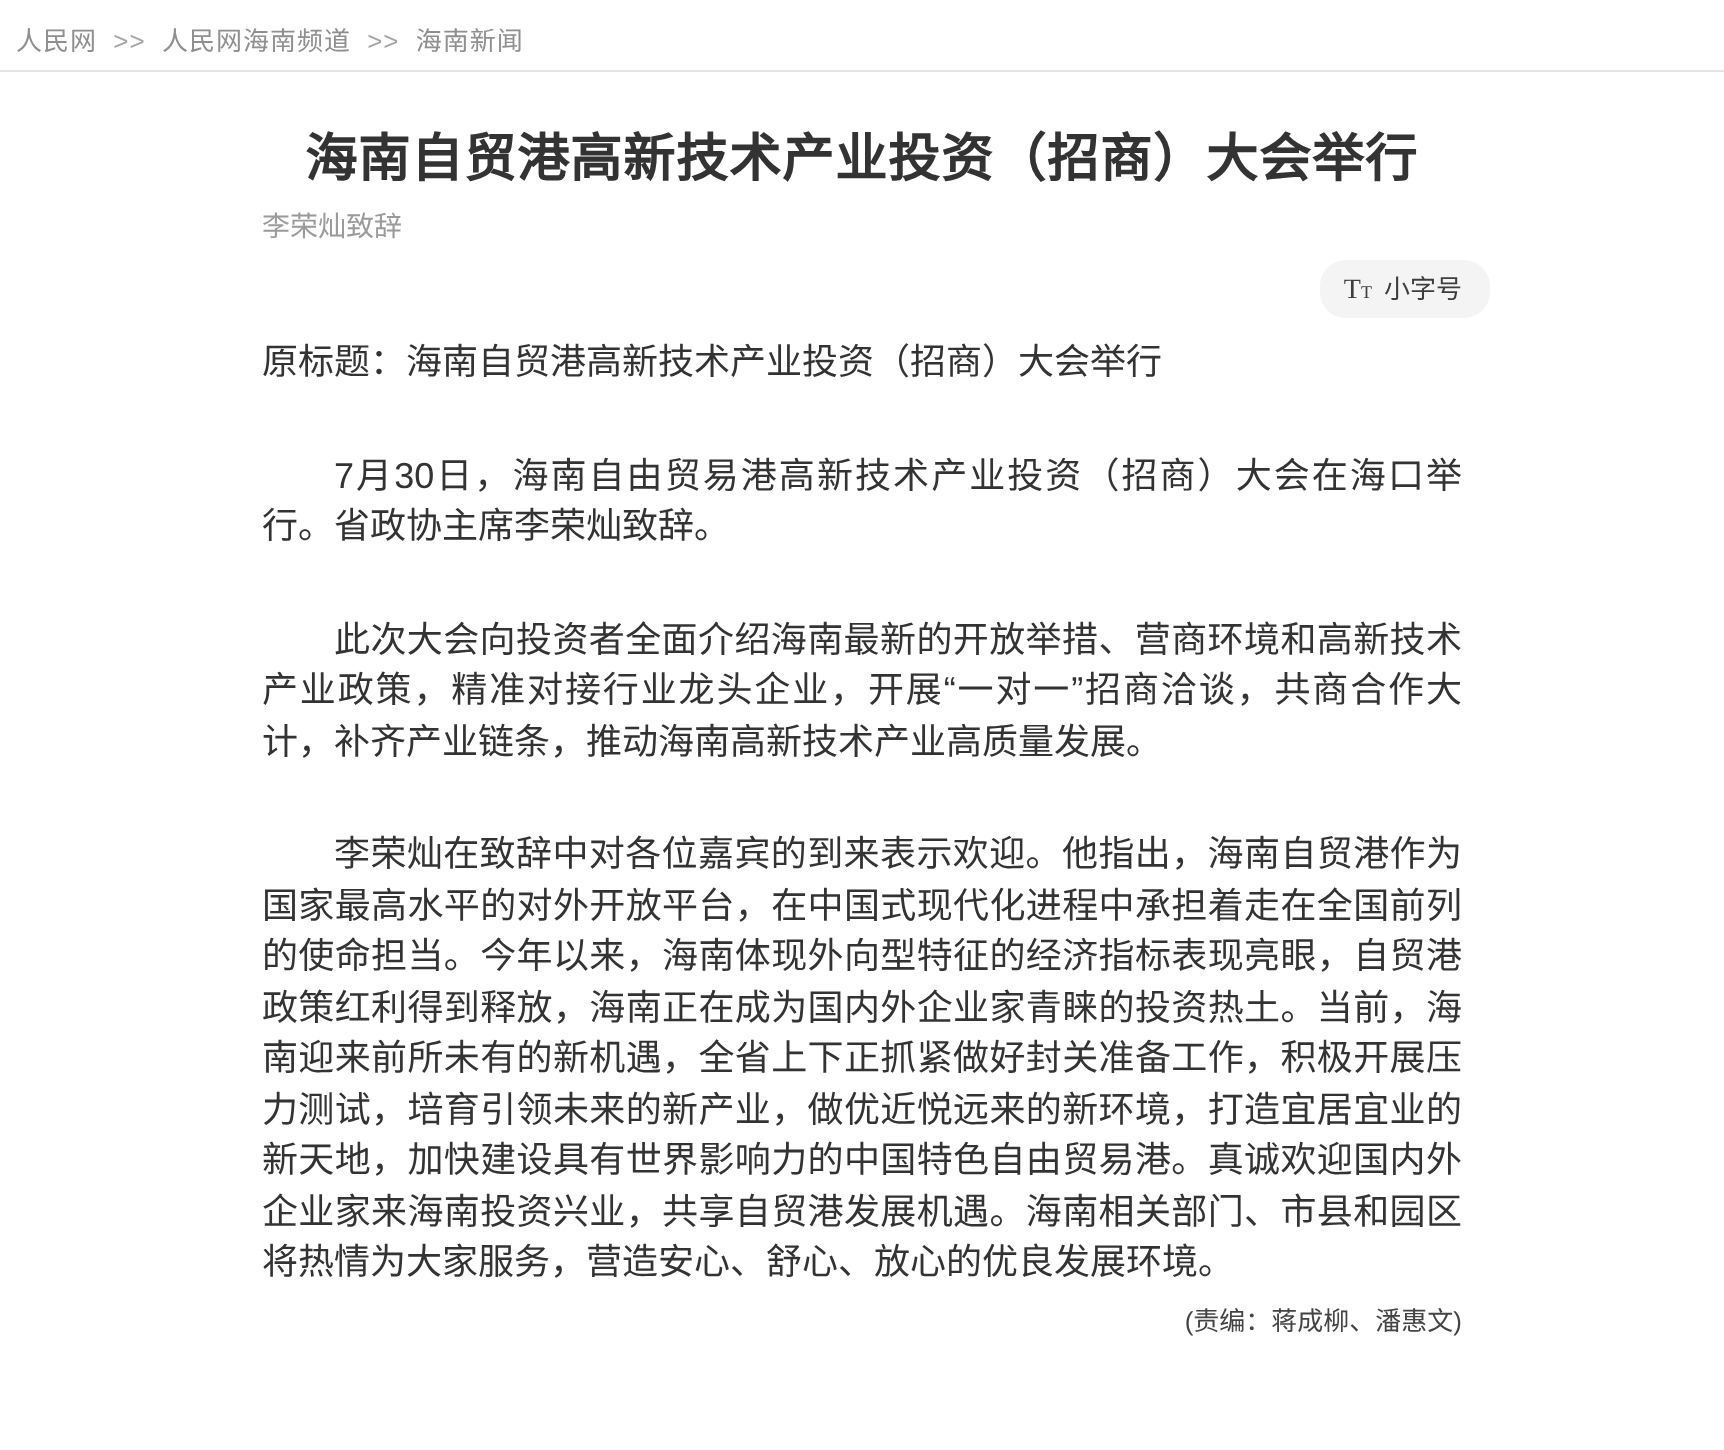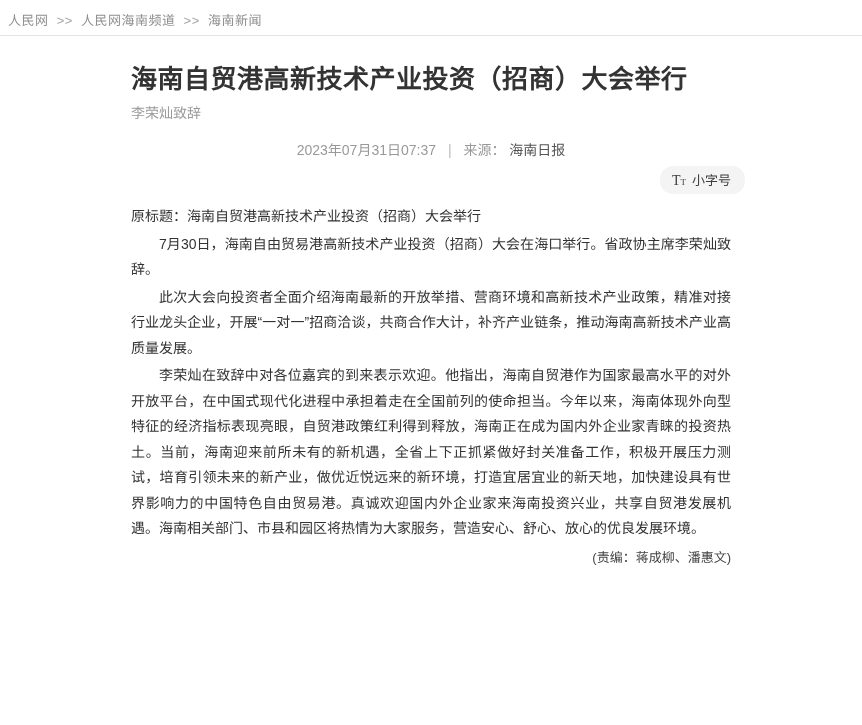--- a/index.html
+++ b/index.html
@@ -23,21 +23,21 @@
   }
   .breadcrumb .sep { margin:0 4px; color:#a5a5a5; }
   .divider {
     border:none; border-top:1px solid #e4e4e4; width:100%;
   }
   
   .article { width:600px; margin:0 auto; }
   .title {
     margin-top:26px;
     font-size:26px; font-weight:700; color:#333333;
-    line-height:34px;
+    text-align:center; line-height:34px;
     letter-spacing:0.5px;
   }
   .subtitle {
     margin-top:8px;
     font-size:14px; color:#9a9a9a; text-align:left; line-height:18px;
   }
   .dateline {
     margin-top:20px;
     font-size:14px; color:#999999; text-align:center; line-height:16px;
   }
@@ -55,25 +55,25 @@
     padding:4px 14px 5px 12px;
     font-family:"Liberation Sans","DejaVu Sans",sans-serif;
     font-size:13px; color:#3d3d3d; cursor:pointer;
     position:relative; left:14px;
   }
   .fontsize-btn .t-big { font-size:14px; font-weight:400; font-family:"Liberation Serif","DejaVu Serif",serif; }
   .fontsize-btn .t-small { font-size:9px; font-family:"Liberation Serif","DejaVu Serif",serif; margin-right:6px; }
   
   .body-text {
     margin-top:10px;
-    font-size:14px; line-height:25.5px; color:#333333;
+    font-size:18px; line-height:25.5px; color:#333333;
     text-align:justify;
   }
   .original-title { text-indent:0; }
-  .body-text p { text-indent:2em; margin-top:2px; }
+  .body-text p { text-indent:2em; margin-top:31px; }
   .editor-credit {
     margin-top:6px;
     font-size:13px; color:#444444;
     text-align:right; line-height:20px;
   }
 </style>
 </head>
 <body>
 
 <div class="breadcrumb">
@@ -85,26 +85,20 @@
 </div>
 
 <hr class="divider">
 
 <div class="article">
 
   <h1 class="title">海南自贸港高新技术产业投资（招商）大会举行</h1>
 
   <div class="subtitle">李荣灿致辞</div>
 
-  <div class="dateline">
-    <span>2023年07月31日07:37</span>
-    <span class="pipe">|</span>
-    <span>来源：</span>
-    <a class="source-name">海南日报</a>
-  </div>
 
   <div class="toolbar">
     <button class="fontsize-btn">
       <span class="t-big">T</span>
       <span class="t-small">T</span>
       <span>小字号</span>
     </button>
   </div>
 
   <div class="body-text">

